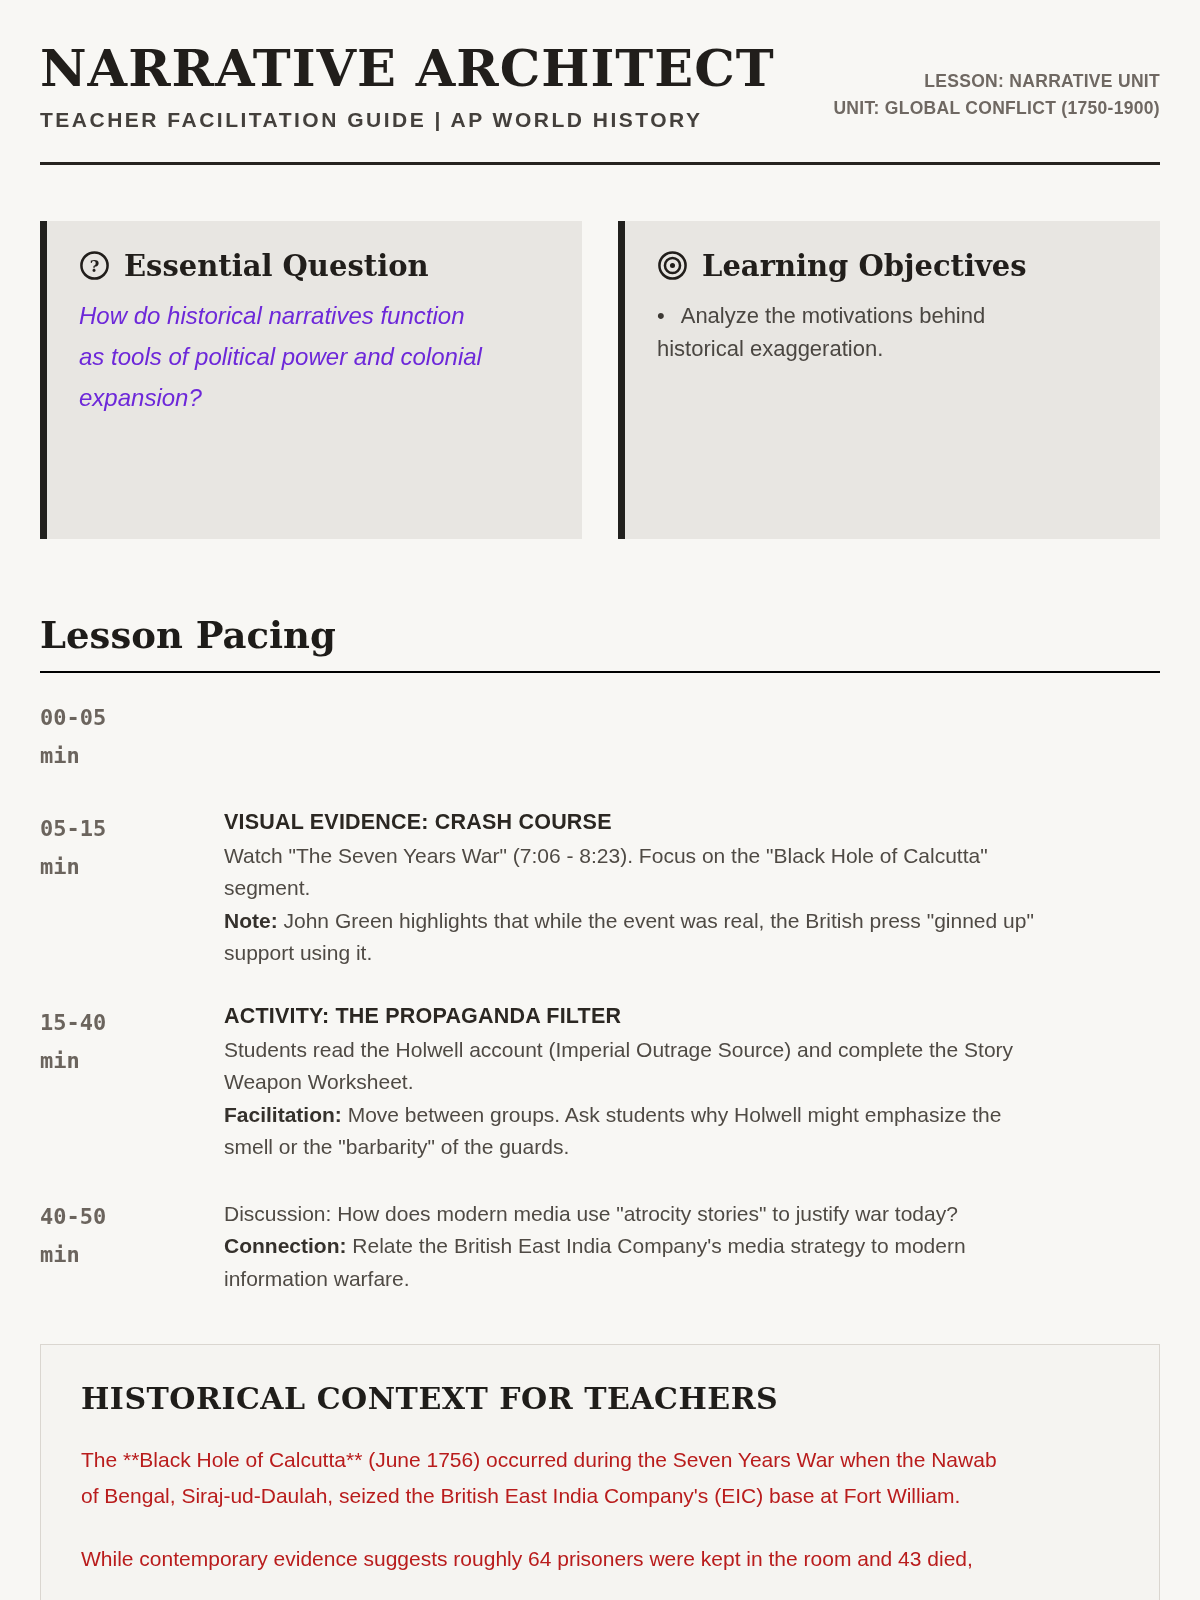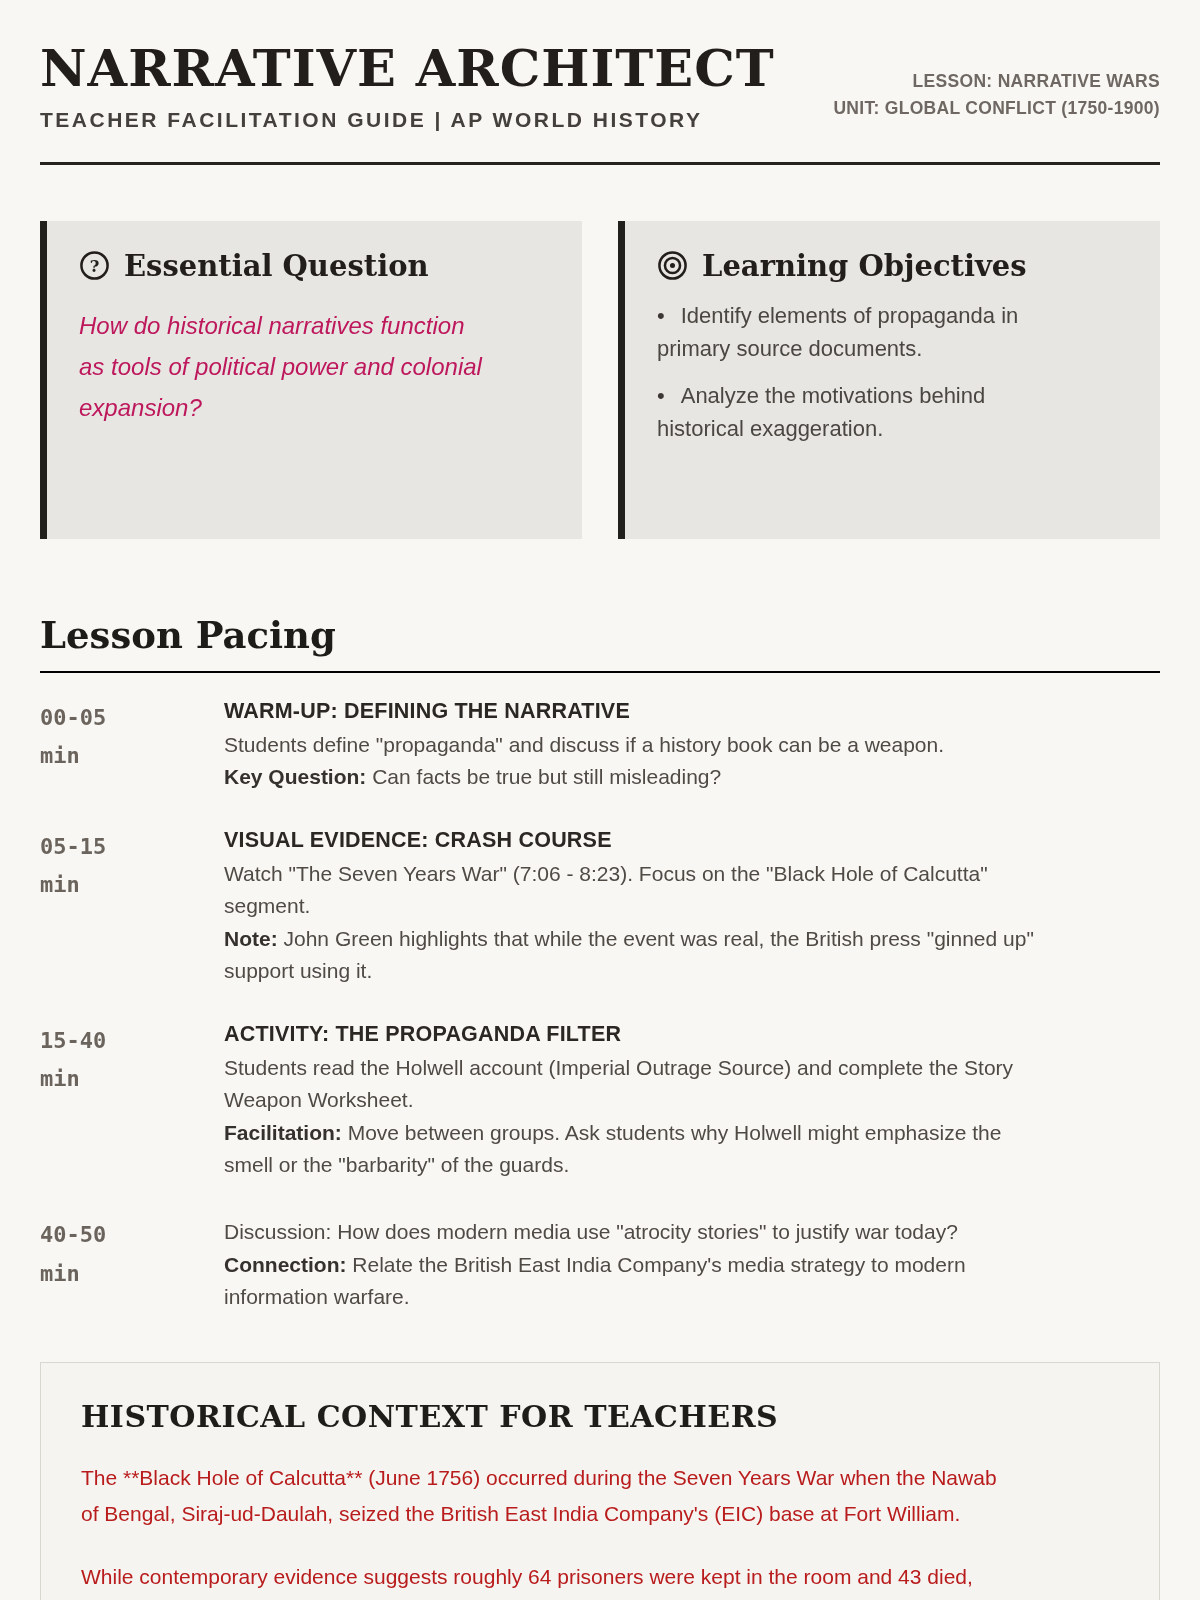--- a/index.html
+++ b/index.html
@@ -55,25 +55,25 @@
   .card-title-row { display: flex; align-items: center; gap: 14px; }
   .card-title {
     font-family: "DejaVu Serif", serif;
     font-weight: bold;
     font-size: 29px;
     color: #211e1b;
   }
   .card-icon { width: 31px; height: 31px; flex: 0 0 auto; }
   .question-text {
     display: block;
-    margin-top: 22px;
+    margin-top: 12px;
     font-style: italic;
     font-size: 24px;
     line-height: 1.72;
-    color: #be185d;
+    color: #6d28d9;
     white-space: pre-line;
   }
   .objectives-list { margin-top: 16px; }
   .objective-item {
     font-size: 22px;
     line-height: 1.5;
     color: #4a4641;
     margin-top: 14px;
     white-space: pre-line;
   }
@@ -144,21 +144,21 @@
 <body>
 
 <div class="page">
 
   <div class="doc-header">
     <div>
       <div class="doc-title">NARRATIVE ARCHITECT</div>
       <div class="doc-subtitle">TEACHER FACILITATION GUIDE | AP WORLD HISTORY</div>
     </div>
     <div class="header-meta">
-      <div>LESSON: NARRATIVE WARS</div>
+      <div>LESSON: NARRATIVE UNIT</div>
       <div>UNIT: GLOBAL CONFLICT (1750-1900)</div>
     </div>
   </div>
   <hr class="header-rule">
 
   <div class="info-boxes">
 
     <div class="info-card">
       <div class="card-title-row">
         <svg class="card-icon" viewBox="0 0 32 32">
@@ -175,43 +175,36 @@
     <div class="info-card">
       <div class="card-title-row">
         <svg class="card-icon" viewBox="0 0 32 32">
           <circle cx="16" cy="16" r="13.5" fill="none" stroke="#211e1b" stroke-width="2.6"></circle>
           <circle cx="16" cy="16" r="7.8" fill="none" stroke="#211e1b" stroke-width="2.6"></circle>
           <circle cx="16" cy="16" r="2.6" fill="#211e1b"></circle>
         </svg>
         <span class="card-title">Learning Objectives</span>
       </div>
       <div class="objectives-list">
-        <div class="objective-item"><span class="bullet">•</span><span>Identify elements of propaganda in
-primary source documents.</span></div>
         <div class="objective-item"><span class="bullet">•</span><span>Analyze the motivations behind
 historical exaggeration.</span></div>
       </div>
     </div>
 
   </div>
 
   <div class="pacing-section">
     <div class="pacing-title">Lesson Pacing</div>
 
     <div class="pacing-entries">
 
       <div class="pacing-entry">
         <div class="entry-time-col">
           <div>00-05</div>
           <div>min</div>
-        </div>
-        <div class="entry-content">
-          <div class="entry-title">WARM-UP: DEFINING THE NARRATIVE</div>
-          <div class="entry-body">Students define "propaganda" and discuss if a history book can be a weapon.</div>
-          <div class="entry-label-line"><span class="entry-label">Key Question:</span><span class="entry-label-text"> Can facts be true but still misleading?</span></div>
         </div>
       </div>
 
       <div class="pacing-entry">
         <div class="entry-time-col">
           <div>05-15</div>
           <div>min</div>
         </div>
         <div class="entry-content">
           <div class="entry-title">VISUAL EVIDENCE: CRASH COURSE</div>

